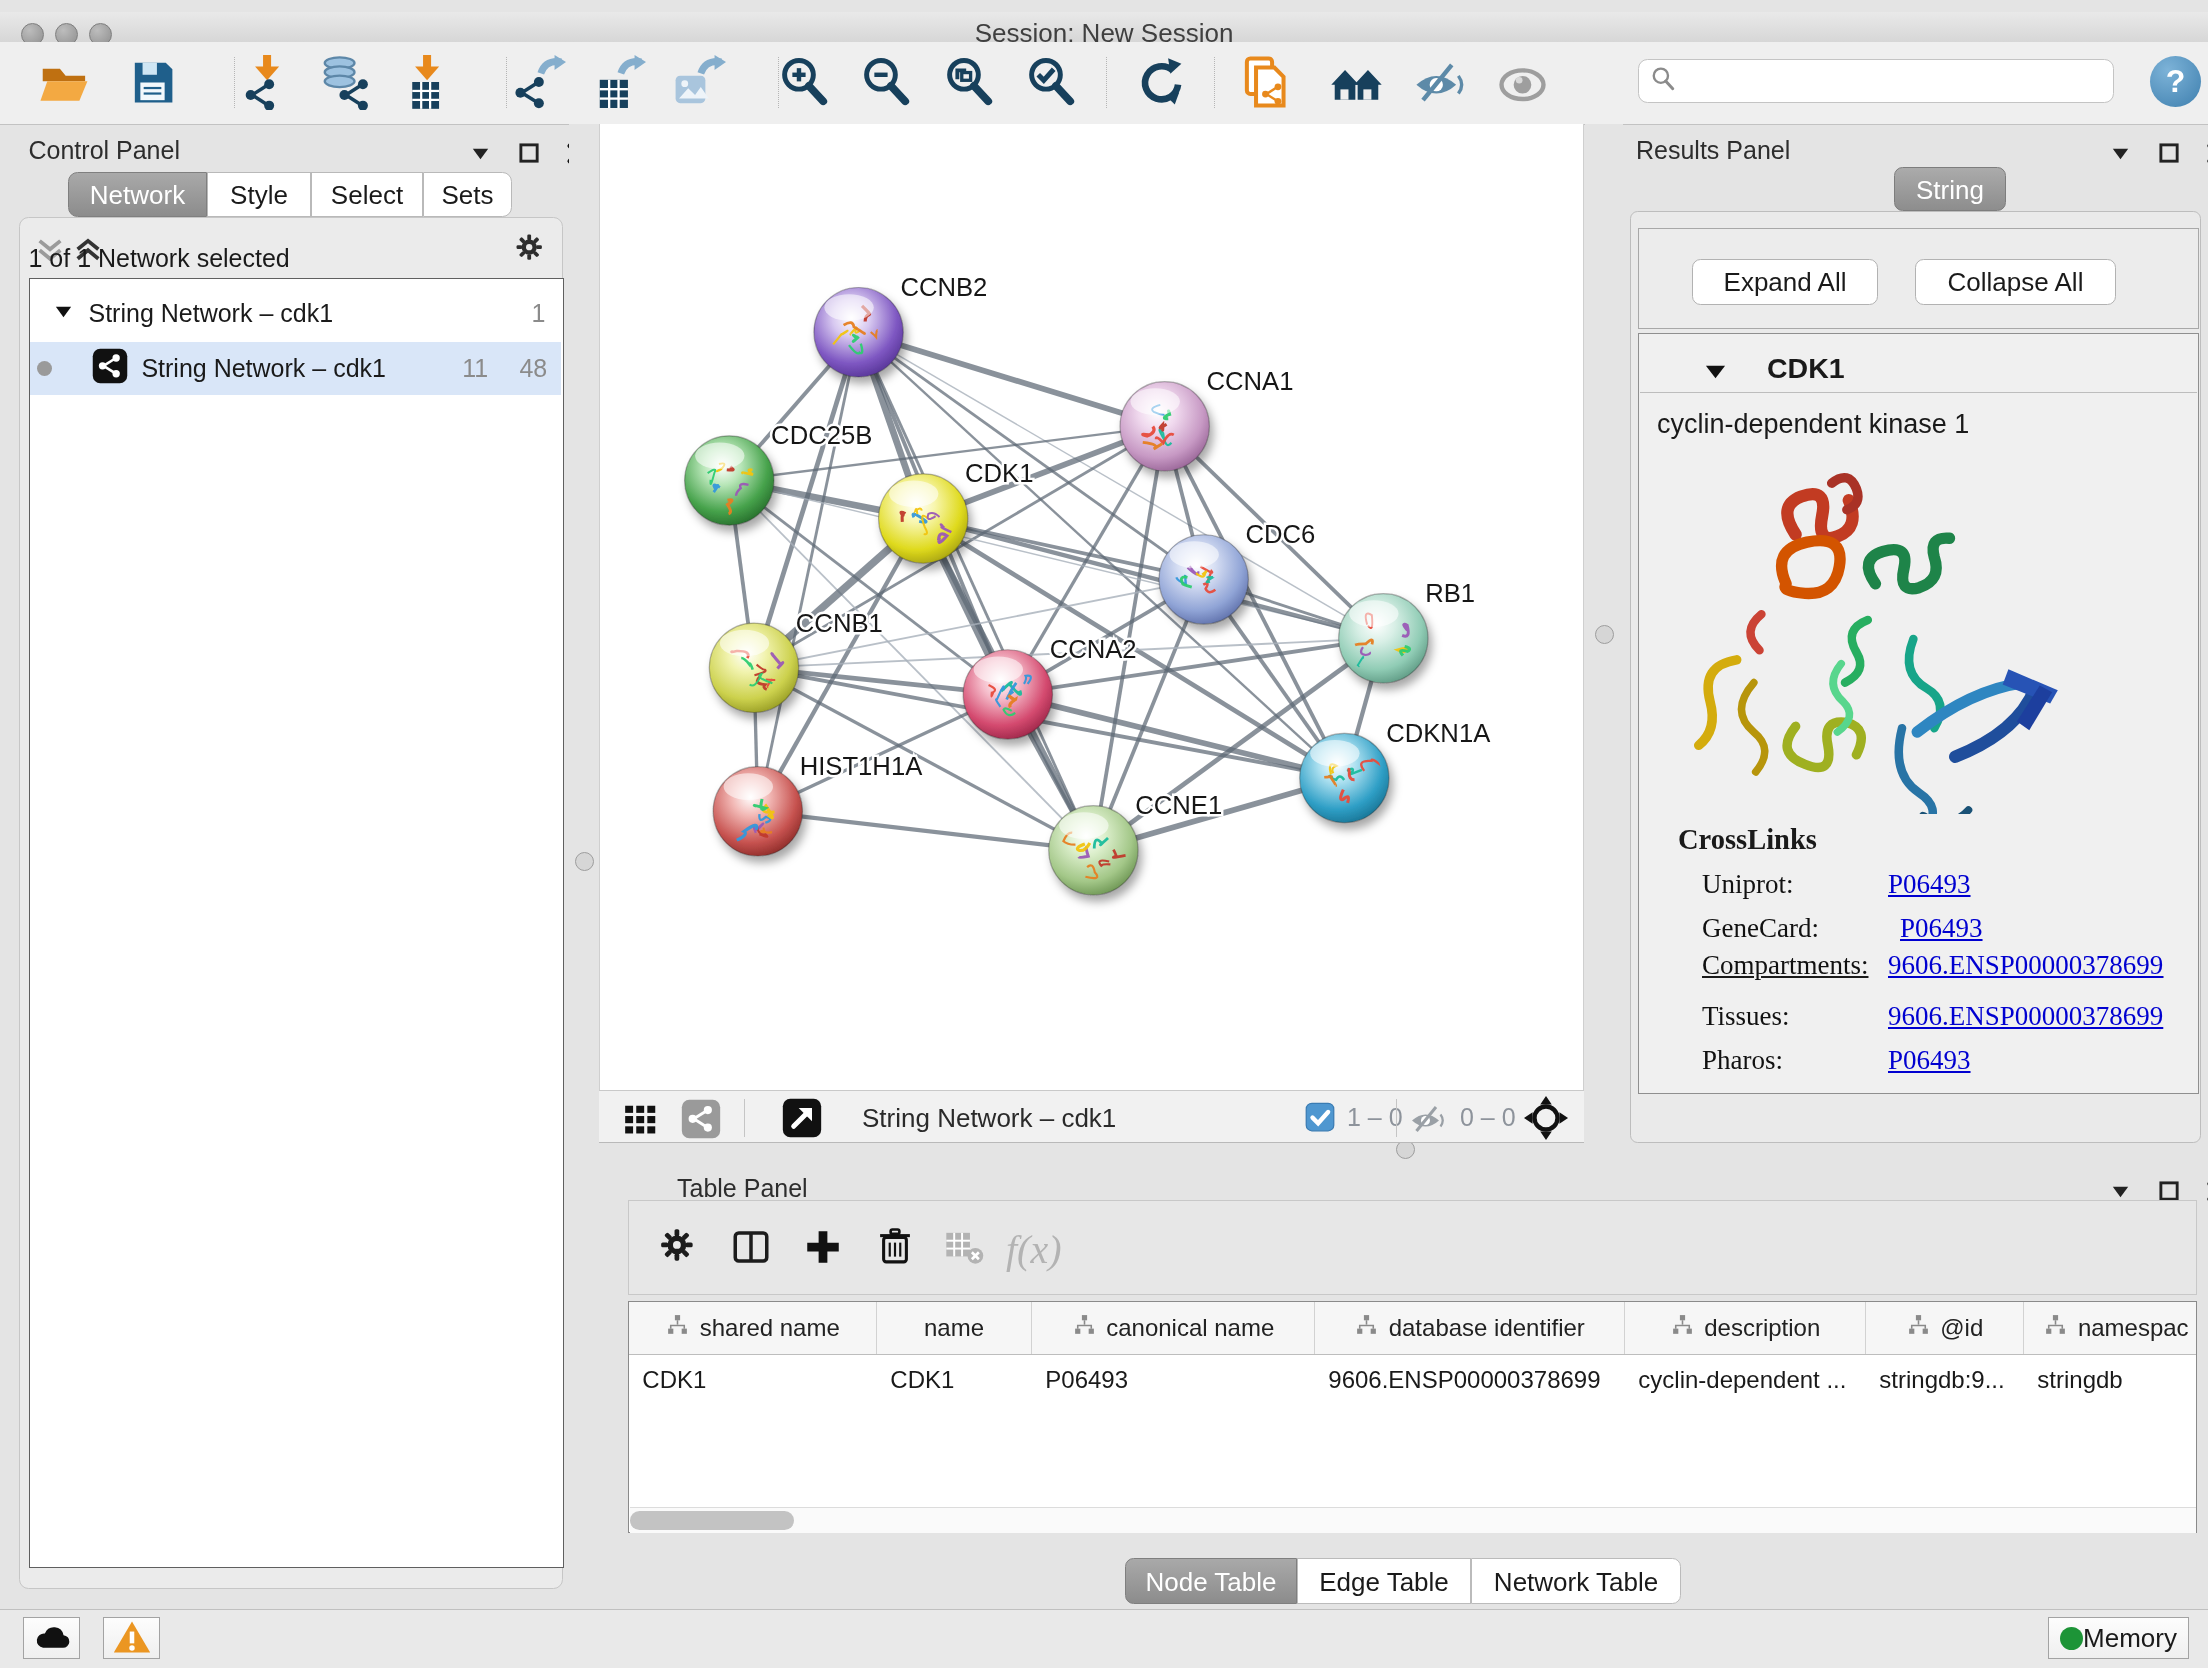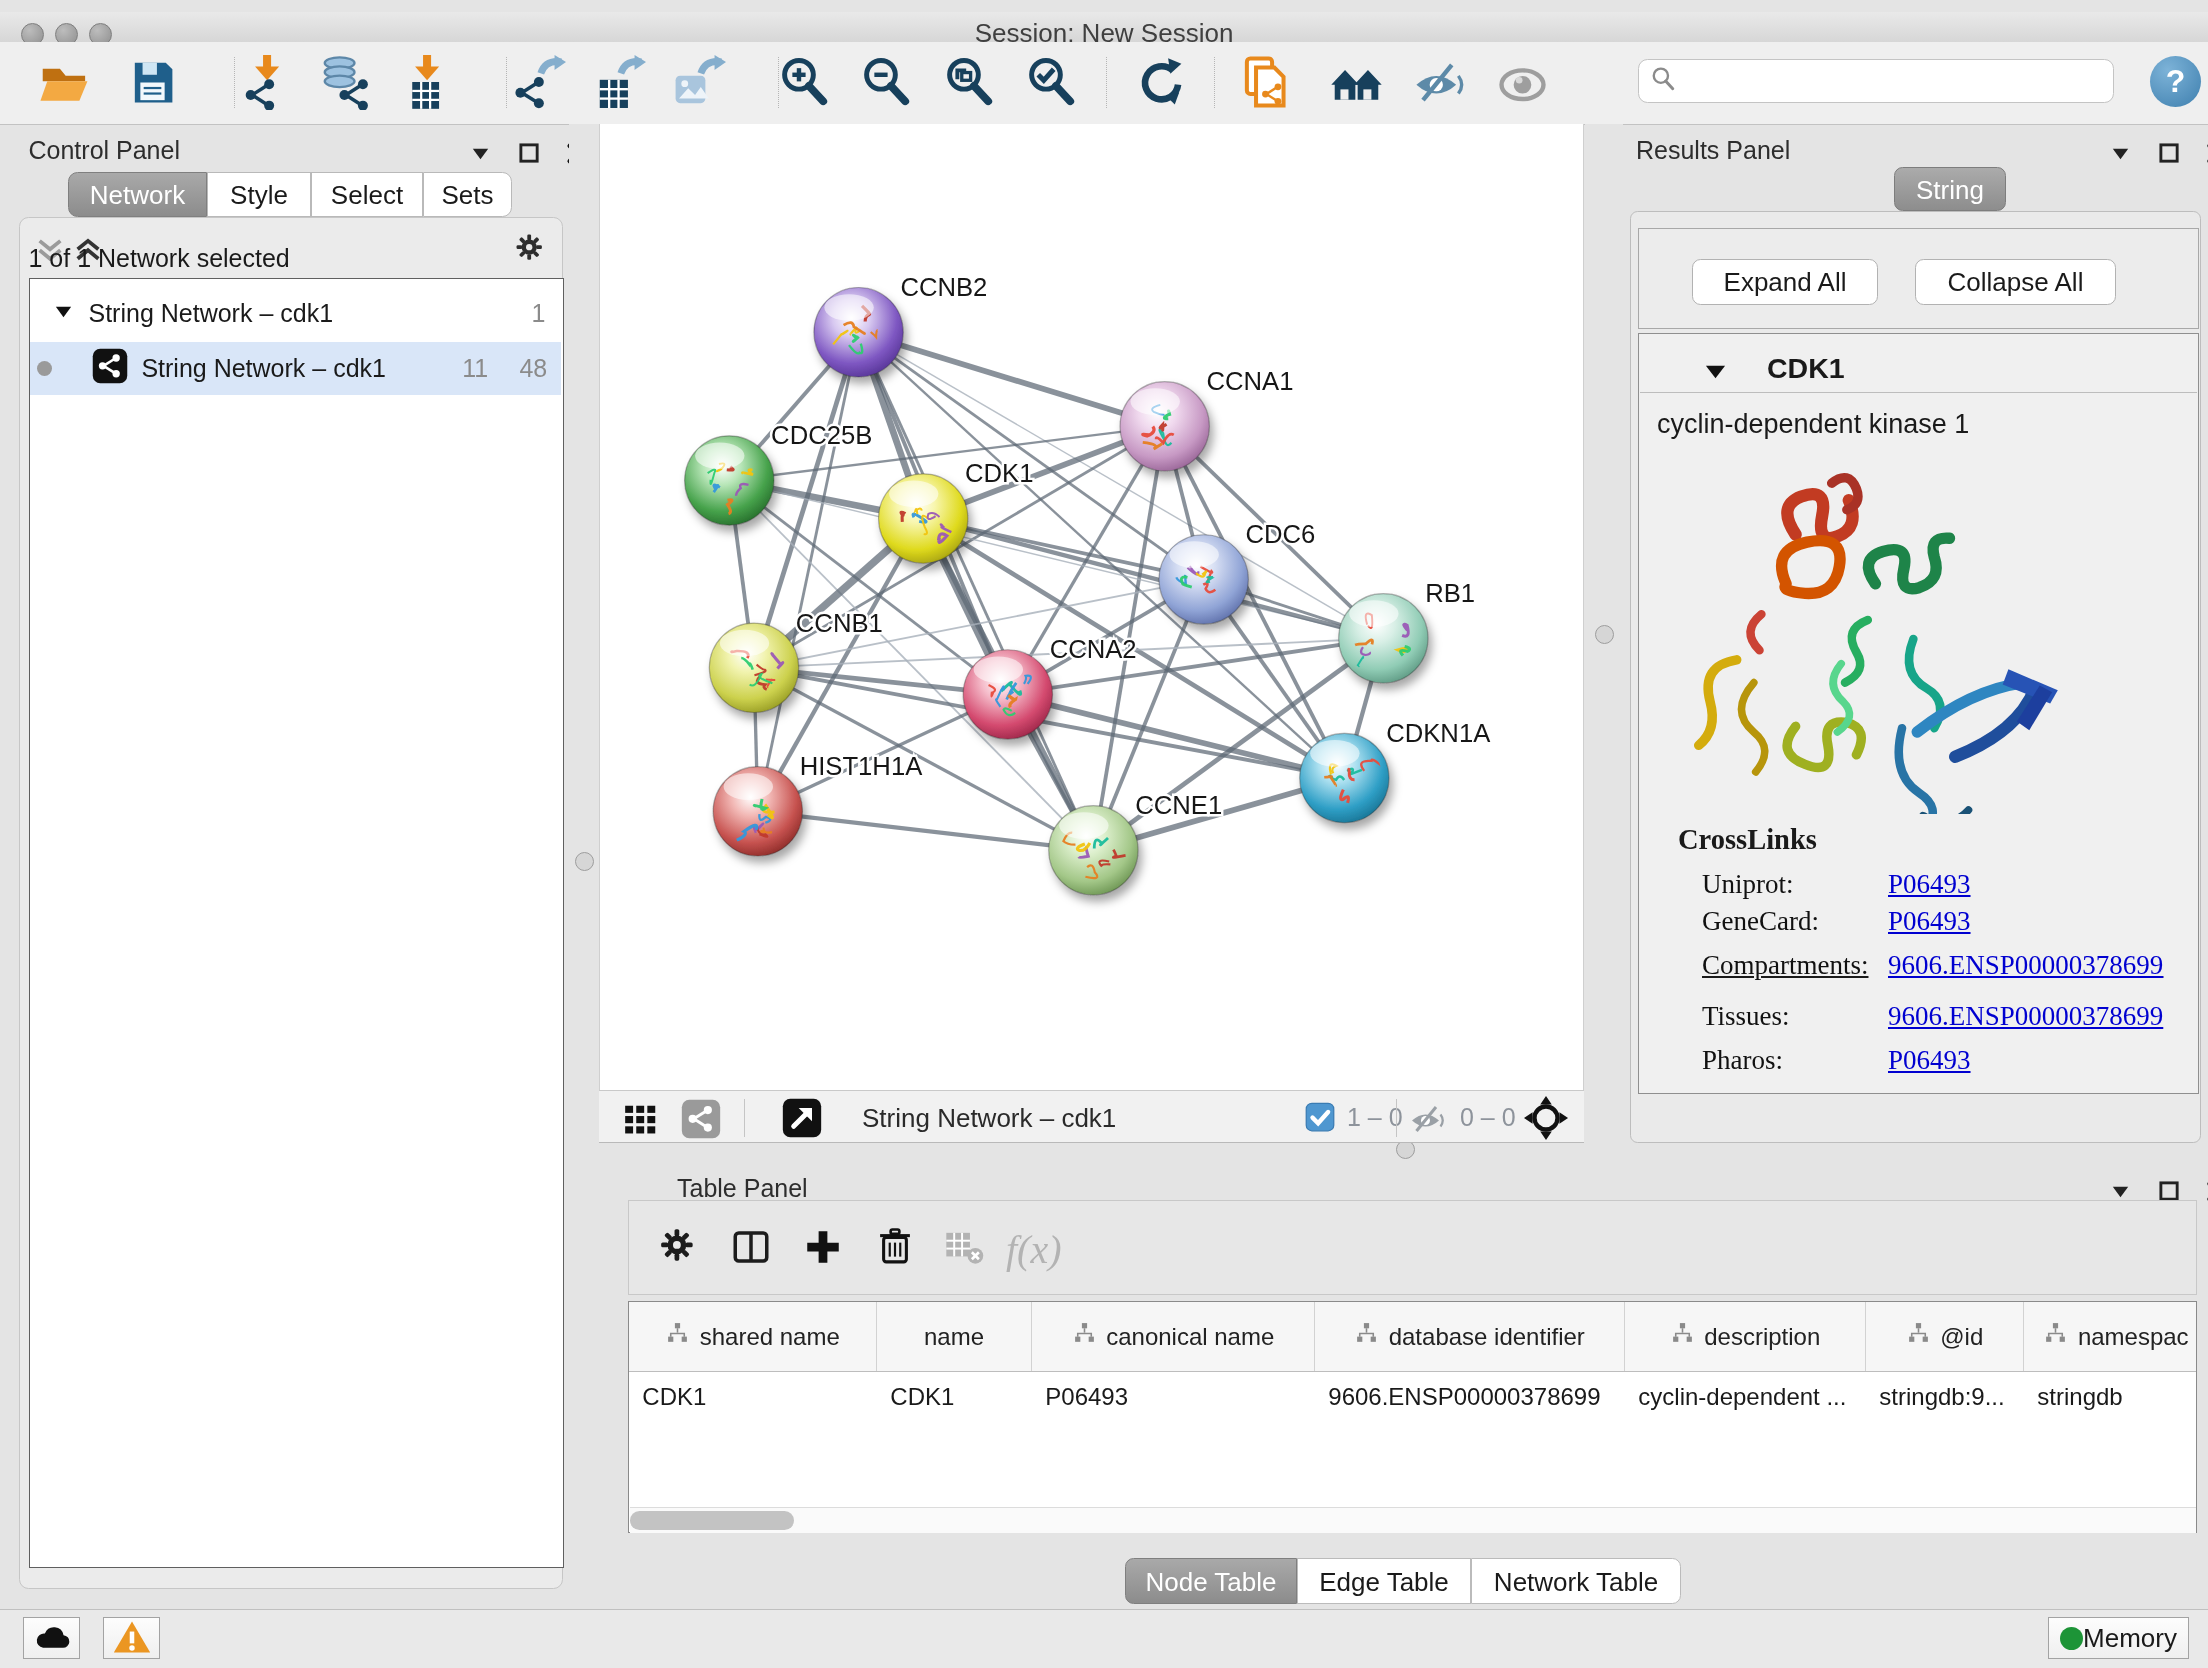--- a/index.html
+++ b/index.html
@@ -57,21 +57,21 @@
   .stringtab{left:1894px;top:167px;width:112px;height:44px;border-radius:8.6px;
     background:linear-gradient(#ababab,#8d8d8d);color:#fff;font-size:26px;text-align:center;line-height:44px;
     border:1px solid #7d7d7d;box-sizing:border-box;}
   .serif{font-family:"Liberation Serif",serif;}
   .xlink{color:#0000d0;text-decoration:underline;font-family:"Liberation Serif",serif;font-size:27px;}
   .xlabel{font-family:"Liberation Serif",serif;font-size:27px;color:#111;}
   
   .tbl-toolbox{left:628px;top:1200px;width:1569px;height:95px;background:#e7e7e7;
     border:1px solid #c8c8c8;box-sizing:border-box;}
   .tblwrap{left:628px;top:1301px;width:1569px;height:232px;background:#fff;border:1.9px solid #8a8a8a;box-sizing:border-box;}
-  .thead{display:flex;height:70px;background:#f6f6f6;border-bottom:1.9px solid #bdbdbd;box-sizing:border-box;}
+  .thead{display:flex;height:53px;background:#f6f6f6;border-bottom:1.9px solid #bdbdbd;box-sizing:border-box;}
   .th{display:flex;align-items:center;justify-content:center;gap:9.5px;font-size:24px;color:#222;
     border-right:1px solid #d2d2d2;box-sizing:border-box;overflow:hidden;white-space:nowrap;}
   .trow{display:flex;height:49px;}
   .td{display:flex;align-items:center;font-size:24px;padding-left:13.3px;box-sizing:border-box;
     overflow:hidden;white-space:nowrap;}
   .hscroll{left:630px;top:1507px;width:1566px;height:25px;background:#fafafa;border-top:1px solid #dcdcdc;}
   .hthumb{left:0;top:2.9px;width:164px;height:19px;background:#c3c3c3;border-radius:9.5px;}
   
   .btab{top:1558px;height:46px;line-height:46px;font-size:26px;text-align:center;background:#fff;
     border:1px solid #bbb;box-sizing:border-box;}
@@ -761,21 +761,21 @@
         <path d="M352,238 l52,22 -8,14 -50,-20 z" fill="#2753b5"></path>
         <path d="M398,262 l-24,40 -13,-9 24,-38 z" fill="#1d3f9e"></path>
       </svg>
   </div>
   <div class="abs serif" style="left:1678px;top:824px;font-size:28.5px;font-weight:bold">CrossLinks</div>
   <div class="abs" id="xlinks" style="left:1702px;top:862px;width:485px">
       <div style="display: flex; height: 44px; align-items: center;">
         <span class="xlabel" style="width:186px">Uniprot:</span>
      <a class="xlink" href="#">P06493</a>
       </div>
-      <div style="display: flex; height: 44px; align-items: flex-start;">
+      <div style="display: flex; height: 44px; align-items: center; gap: 12px;">
         <span class="xlabel" style="width:186px">GeneCard:</span>
      <a class="xlink" href="#">P06493</a>
       </div>
       <div style="display: flex; height: 44px; align-items: flex-start; text-decoration: underline;">
         <span class="xlabel" style="width:186px">Compartments:</span>
      <a class="xlink" href="#">9606.ENSP00000378699</a>
       </div>
       <div style="display: flex; height: 44px; align-items: center;">
         <span class="xlabel" style="width:186px">Tissues:</span>
      <a class="xlink" href="#">9606.ENSP00000378699</a>

